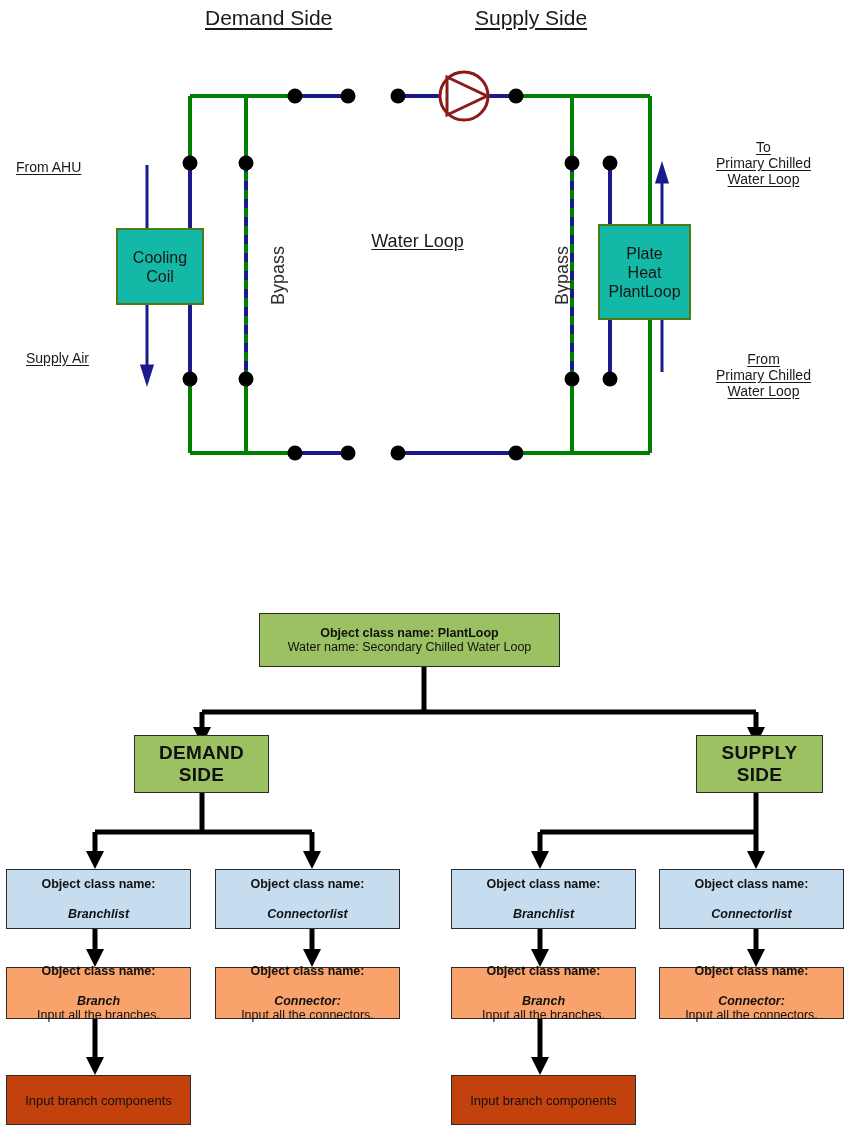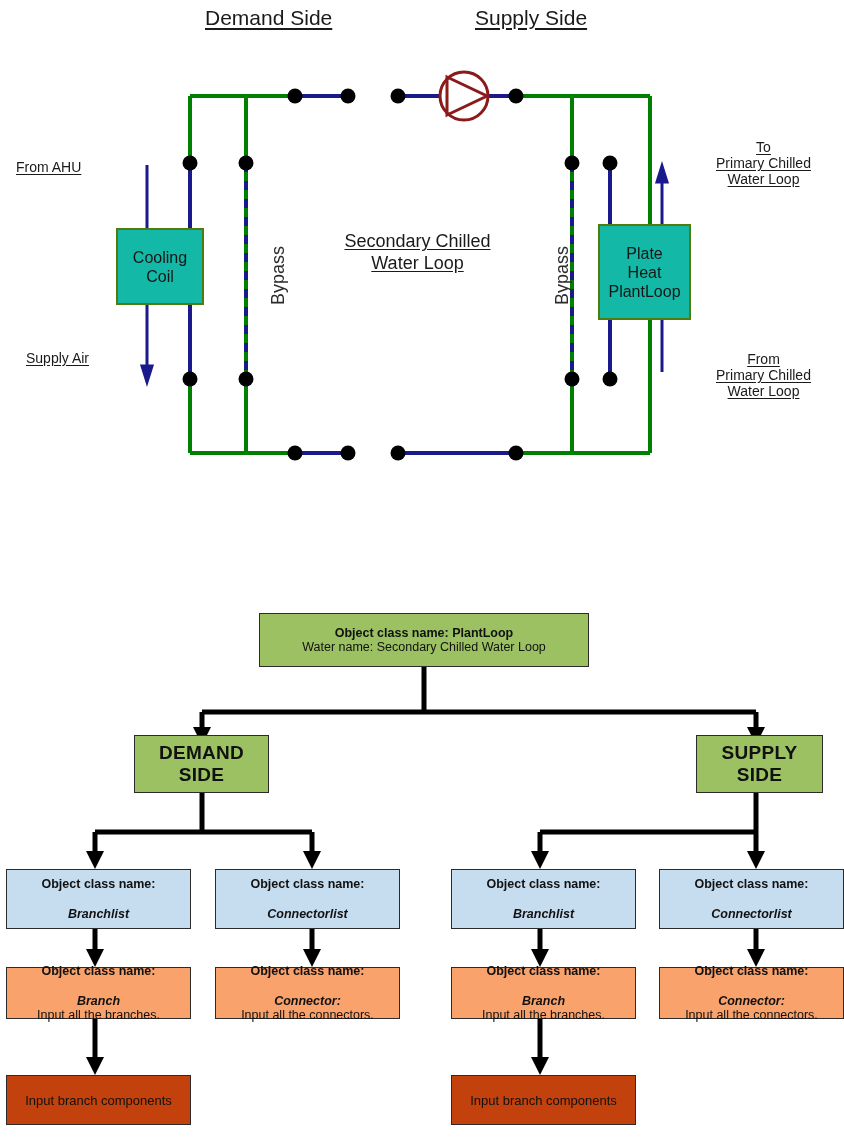--- a/index.html
+++ b/index.html
@@ -192,21 +192,20 @@
         <div>Plate</div>
         <div>Heat</div>
         <div>PlantLoop</div>
       </div>
     </div>
 
     <div class="bypass-label" style="left:268px; top:305px;">Bypass</div>
     <div class="bypass-label" style="left:552px; top:305px;">Bypass</div>
 
     <div class="loop-center-label" style="left:300px; top:230px; width:235px;">
-      <div><span>Secondary Chilled</span></div>
       <div><span>Water Loop</span></div>
     </div>
 
     <div class="pipe-label" style="left:16px; top:159px;">From  AHU</div>
 
     <div class="pipe-label" style="left:26px; top:350px;text-align:right;">Supply Air</div>
 
     <div class="pipe-label" style="left:706px; top:139px; width:115px;">
       <div>To</div>
       <div>Primary Chilled</div>
@@ -267,21 +266,21 @@
         <path d="M756,869 L747,851 L765,851 Z"></path>
         <path d="M95,967 L86,949 L104,949 Z"></path>
         <path d="M312,967 L303,949 L321,949 Z"></path>
         <path d="M540,967 L531,949 L549,949 Z"></path>
         <path d="M756,967 L747,949 L765,949 Z"></path>
         <path d="M95,1075 L86,1057 L104,1057 Z"></path>
         <path d="M540,1075 L531,1057 L549,1057 Z"></path>
       </g>
     </svg>
 
-    <div class="fc-box fc-green" style="left:259px; top:613px; width:330px; height:54px;">
+    <div class="fc-box fc-green" style="left:259px; top:613px; width:301px; height:54px;">
       <div class="fc-line">
         <span>Object class name: </span><span class="ital">PlantLoop</span>
       </div>
       <div class="fc-line norm">Water name: Secondary Chilled Water Loop</div>
     </div>
 
     <div class="fc-box fc-green" style="left:134px; top:735px; width:135px; height:58px;">
       <div class="fc-sidetitle">DEMAND SIDE</div>
     </div>
 

